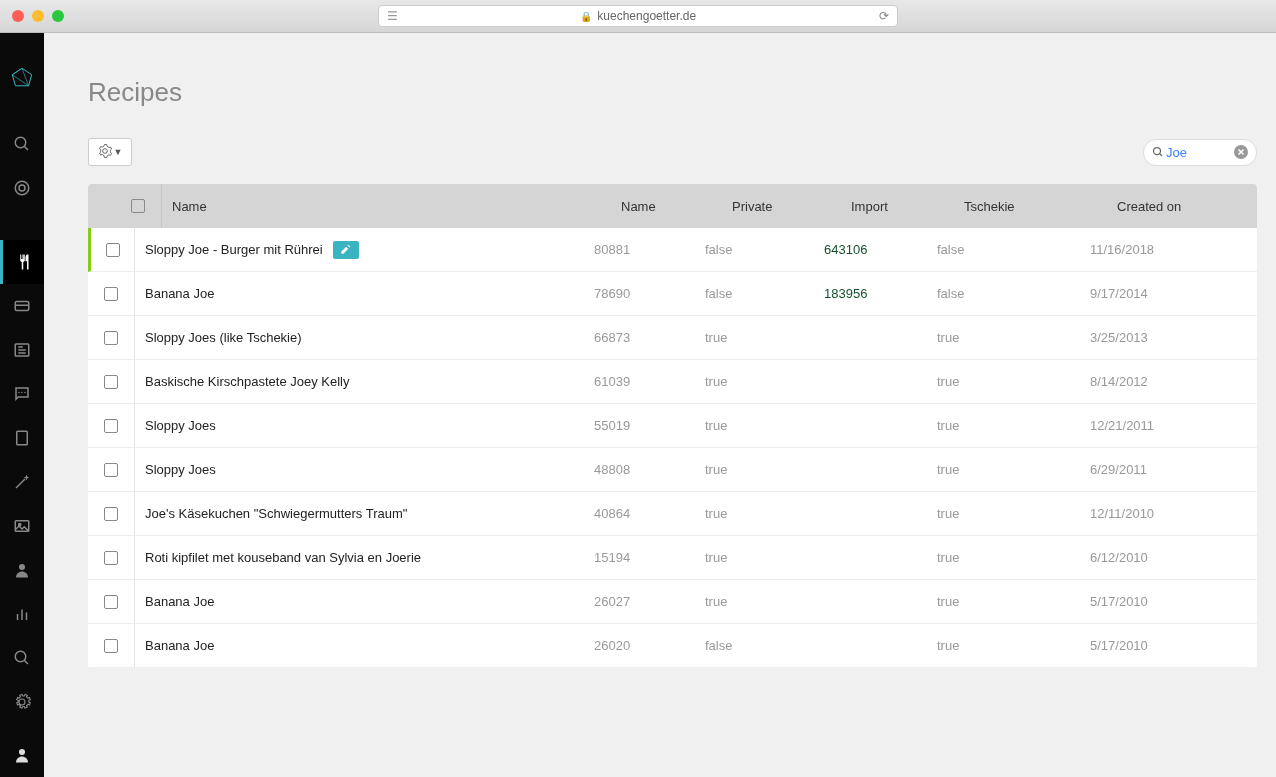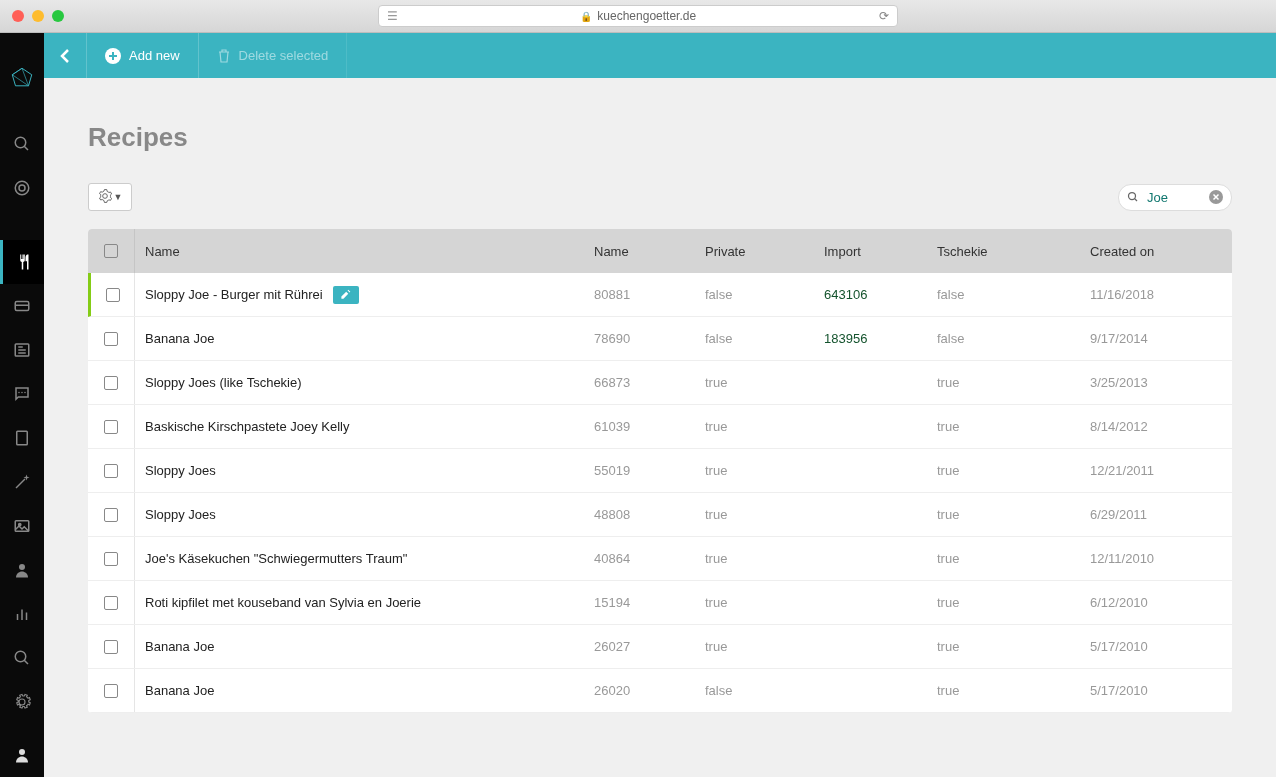--- a/index.html
+++ b/index.html
@@ -29,31 +29,31 @@
 .content { flex: 1; background: #f0f0f0; display: flex; flex-direction: column; }
 
 
 .toolbar { height: 45px; background: #3bb4c1; display: flex; align-items: center; }
 .tb-item { height: 100%; display: flex; align-items: center; padding: 0 18px; color: #fff; font-size: 13px; border-right: 1px solid rgba(255,255,255,0.2); cursor: pointer; }
 .tb-item.back { padding: 0 16px; }
 .tb-item.disabled { opacity: 0.5; cursor: default; }
 .tb-icon { margin-right: 8px; display: inline-flex; }
 
 .page-body { padding: 44px; }
-.page-title { font-size: 26px; color: #888; font-weight: 700; margin-bottom: 30px; }
+.page-title { font-size: 26px; color: #888; font-weight: 400; margin-bottom: 30px; }
 
 .controls-row { display: flex; justify-content: space-between; align-items: center; margin-bottom: 18px; }
 .gear-btn { width: 44px; height: 28px; background: #fff; border: 1px solid #ccc; border-radius: 3px; display: flex; align-items: center; justify-content: center; cursor: pointer; color: #555; font-size: 14px; gap: 2px; }
 .search-box { width: 114px; height: 27px; background: #fff; border: 1px solid #ddd; border-radius: 13px; display: flex; align-items: center; padding: 0 8px; color: #555; }
-.search-box input { border: none; outline: none; width: 50px; font-size: 13px; color: #0f766e; margin-left: 8px; }
+.search-box input { border: none; outline: none; width: 50px; font-size: 13px; color: #3b82f6; margin-left: 2px; }
 .search-box .clear { margin-left: auto; cursor: pointer; display: flex; align-items: center; }
 
 
 .table { width: 100%; background: #fff; border-radius: 4px; overflow: hidden; }
-.thead { display: flex; background: #d5d5d5; height: 44px; align-items: center; font-size: 13px; color: #333; }
+.thead { display: flex; background: #d5d5d5; height: 44px; align-items: center; font-size: 13px; color: #333; padding-left: 27px; }
 .tr { display: flex; height: 44px; align-items: center; border-bottom: 1px solid #eee; font-size: 13px; }
 .tr.hovered { border-left: 3px solid #84cc16; }
 .tr.hovered .col-check { width: 44px; }
 .col { padding: 0 10px; color: #444; }
 .col-check { width: 47px; display: flex; justify-content: center; border-right: 1px solid #e5e5e5; height: 100%; align-items: center; }
 .thead .col-check { border-right: 1px solid #c5c5c5; }
 .col-name1 { width: 449px; display: flex; align-items: center; gap: 10px; }
 .col-name2 { width: 111px; color: #999; }
 .col-private { width: 119px; color: #999; }
 .col-import { width: 113px; color: #14532d; }
@@ -177,44 +177,20 @@
     </div>
     <div class="side-icon user-bottom">
       <svg viewBox="0 0 24 24" fill="#ddd">
           <circle cx="12" cy="8" r="4"></circle>
           <path d="M4 22c0-5 4-8 8-8s8 3 8 8"></path>
         </svg>
     </div>
   </div>
 
   <div class="content">
-    <div class="toolbar">
-      <div class="tb-item back">
-        <svg width="10" height="14" viewBox="0 0 10 14">
-            <path d="M8 1L2 7l6 6" fill="none" stroke="#fff" stroke-width="2.5"></path>
-          </svg>
-      </div>
-      <div class="tb-item">
-        <span class="tb-icon">
-          <svg width="16" height="16" viewBox="0 0 16 16">
-              <circle cx="8" cy="8" r="8" fill="#fff"></circle>
-              <path d="M8 4v8M4 8h8" stroke="#3bb4c1" stroke-width="2"></path>
-            </svg>
-        </span>
-        <span>Add new</span>
-      </div>
-      <div class="tb-item disabled">
-        <span class="tb-icon">
-          <svg width="14" height="14" viewBox="0 0 14 14" fill="none" stroke="#fff" stroke-width="1.2">
-              <path d="M2 3h10M5 3V1h4v2M3 3l1 10h6l1-10"></path>
-            </svg>
-        </span>
-        <span>Delete selected</span>
-      </div>
-    </div>
 
     <div class="page-body">
       <h1 class="page-title">Recipes</h1>
 
       <div class="controls-row">
         <div class="gear-btn">
           <span>
             <svg width="14" height="14" viewBox="0 0 24 24" fill="#555">
                 <path d="M12 8a4 4 0 100 8 4 4 0 000-8zm9.4 4a8 8 0 00-.2-1.8l2.2-1.7-2-3.4-2.6 1a8 8 0 00-3-1.8L15 1h-4l-.8 2.7a8 8 0 00-3 1.8l-2.6-1-2 3.4 2.2 1.7A8 8 0 004.6 12a8 8 0 00.2 1.8L2.6 15.5l2 3.4 2.6-1a8 8 0 003 1.8L11 23h4l.8-2.7a8 8 0 003-1.8l2.6 1 2-3.4-2.2-1.7a8 8 0 00.2-1.8z" fill="none" stroke="#555" stroke-width="1.5"></path>
               </svg>

